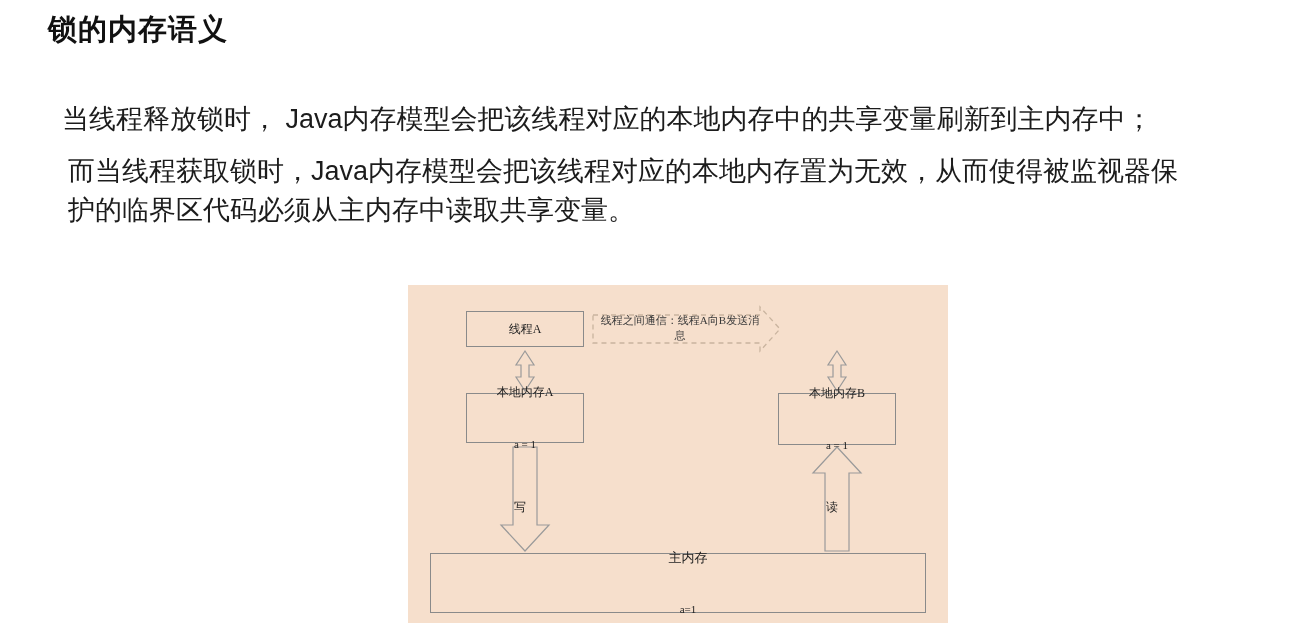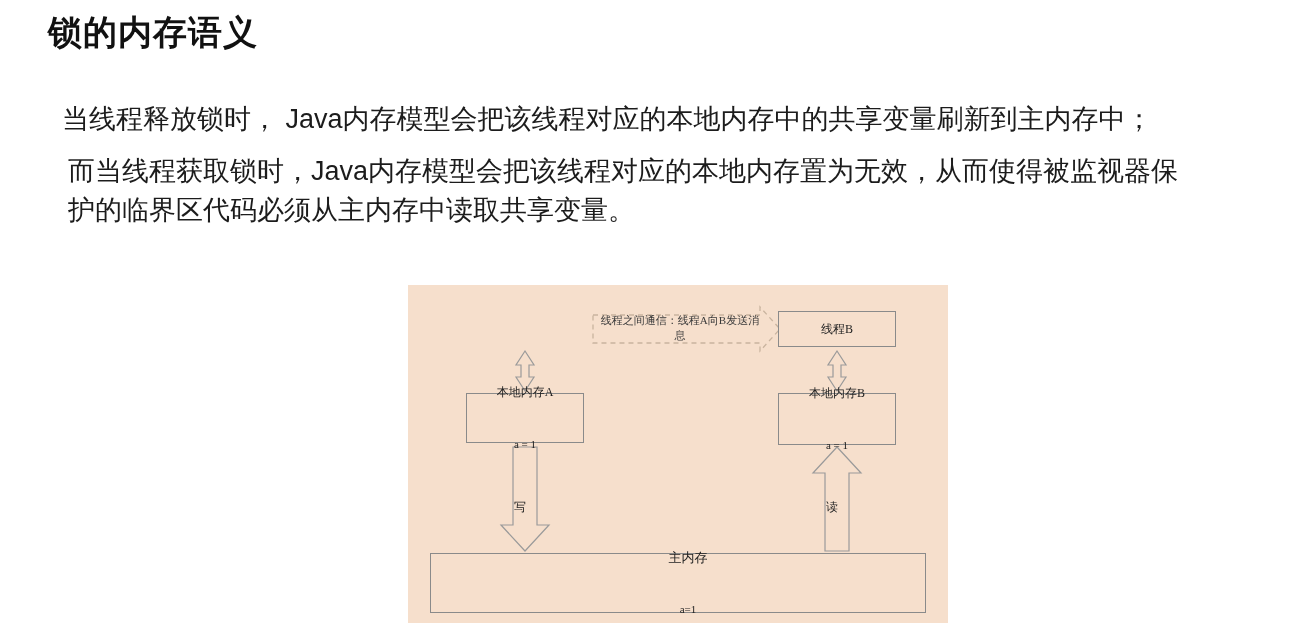--- a/index.html
+++ b/index.html
@@ -17,21 +17,21 @@
   }
   .slide {
     position: relative;
     width: 1308px;
     height: 640px;
   }
   .title {
     position: absolute;
     left: 48px;
     top: 10px;
-    font-size: 34px;
+    font-size: 29px;
     font-weight: bold;
     letter-spacing: 1px;
     color: #111111;
   }
   .body-text {
     position: absolute;
     left: 62px;
     top: 100px;
     width: 1130px;
     font-size: 27px;
@@ -137,24 +137,24 @@
 
       <path class="hollow" d="M 117 66 L 126 80 L 121 80 L 121 92 L 126 92 L 117 106 L 108 92 L 113 92 L 113 80 L 108 80 Z"></path>
 
       <path class="hollow" d="M 429 66 L 438 80 L 433 80 L 433 92 L 438 92 L 429 106 L 420 92 L 425 92 L 425 80 L 420 80 Z"></path>
 
       <path class="hollow" d="M 105 162 L 129 162 L 129 240 L 141 240 L 117 266 L 93 240 L 105 240 Z"></path>
 
       <path class="hollow" d="M 417 162 L 441 162 L 441 240 L 453 240 L 429 266 L 405 240 L 417 240 Z" transform="rotate(180 429 214)"></path>
     </svg>
 
+    <div class="box" id="thread-a-box">
+      <span>线程A</span>
+    </div>
 
-    <div class="box" id="thread-b-box">
-      <span>线程B</span>
-    </div>
 
     <div class="comm-label">线程之间通信：线程A向B发送消息</div>
 
     <div class="box" id="local-a-box">
       <span>本地内存A</span>
       <span class="sub">a = 1</span>
     </div>
 
     <div class="box" id="local-b-box">
       <span>本地内存B</span>

